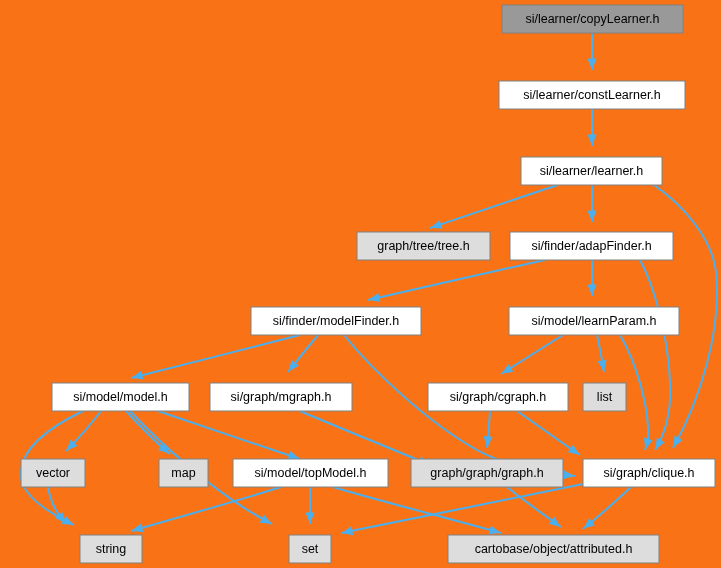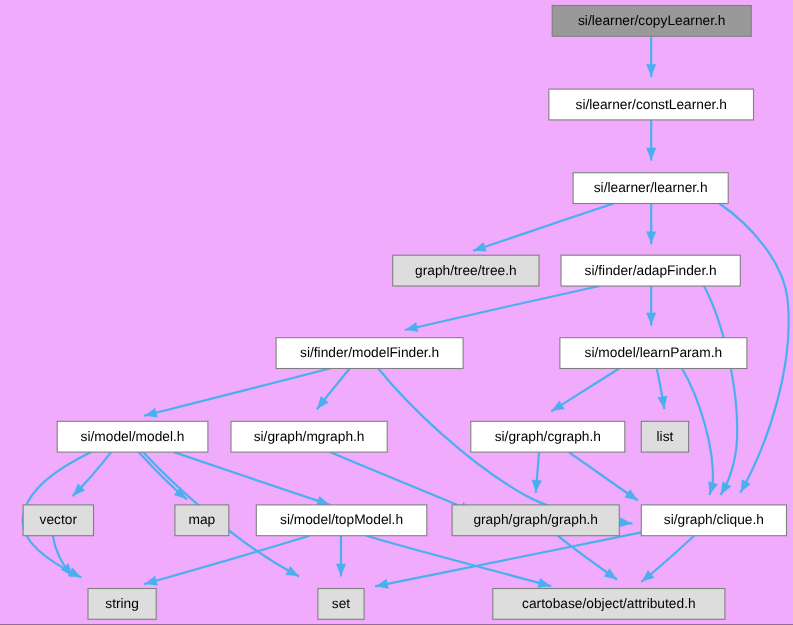--- a/index.html
+++ b/index.html
@@ -4,21 +4,21 @@
 <style>
   html, body {
     margin: 0;
     padding: 0;
     background: #000000;
   }
   #canvas-wrap {
     position: relative;
     width: 721px;
     height: 568px;
-    background: #f0abfc;
+    background: #f97316;
     overflow: hidden;
     font-family: "Liberation Sans", sans-serif;
   }
   svg#graph-svg {
     position: absolute;
     left: 0;
     top: 0;
     width: 721px;
     height: 568px;
     display: block;

